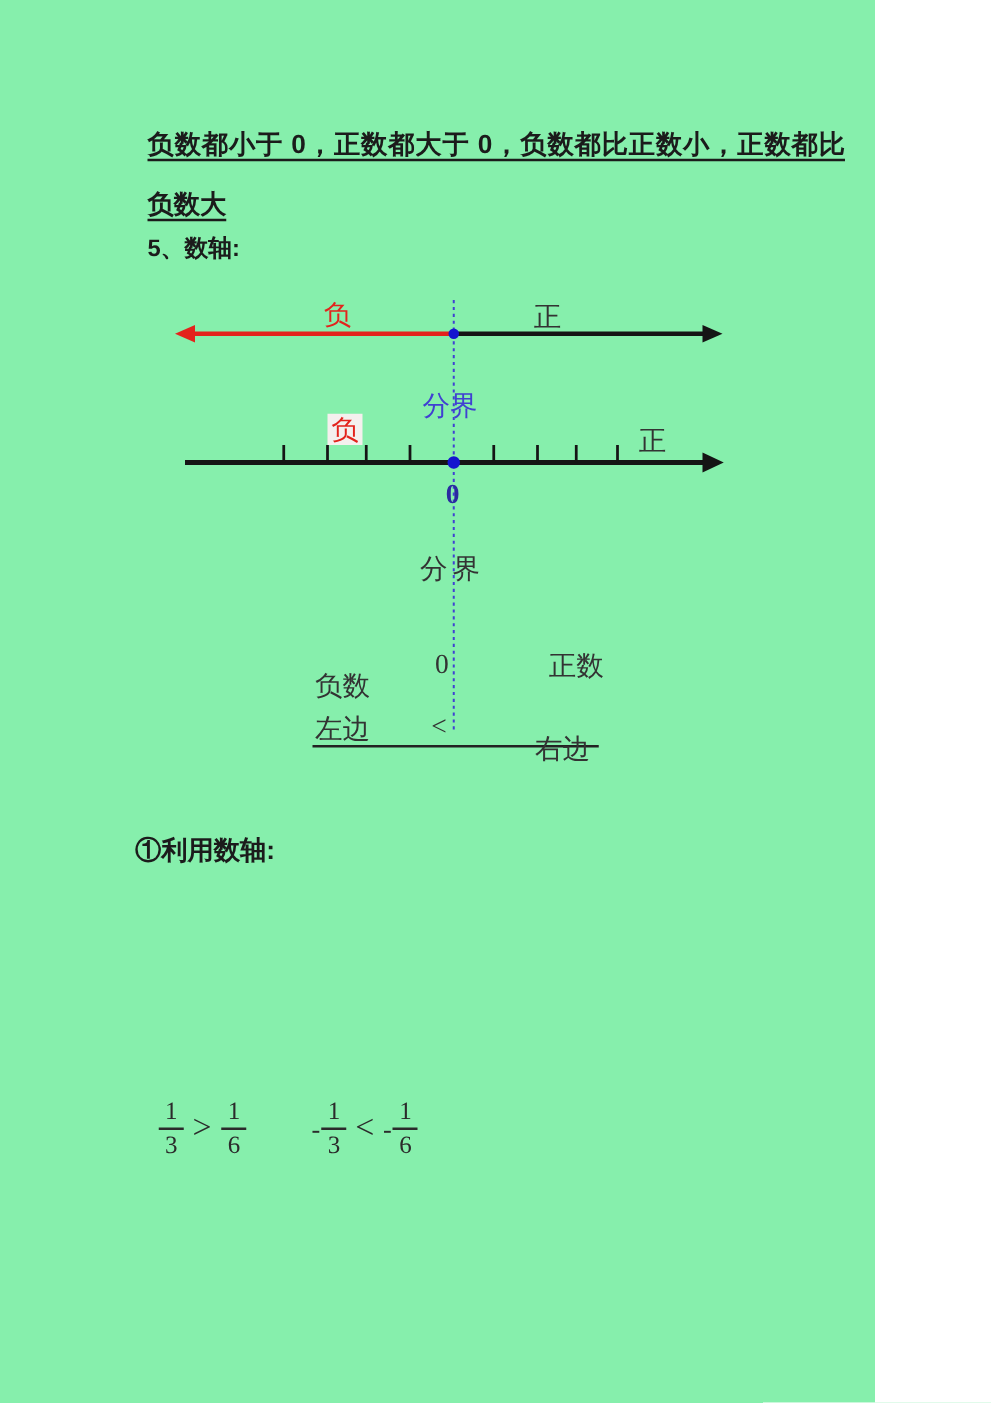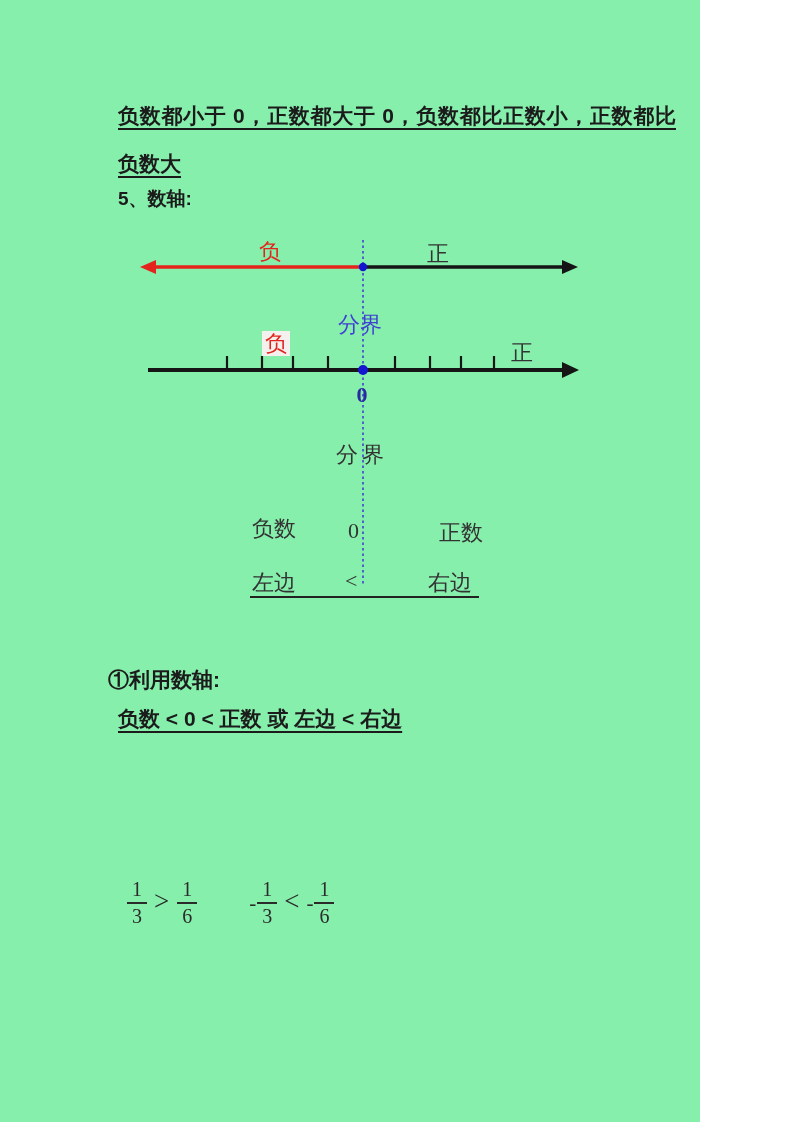--- a/index.html
+++ b/index.html
@@ -107,33 +107,32 @@
 
     <div class="dlabel red" style="left:259px; top:7px;">负</div>
     <div class="dlabel" style="left:427px; top:9px;">正</div>
     <div class="dlabel blue" style="left:338px; top:80px;">分界</div>
     <div class="dlabel red" style="left:262px; top:99px;"><span class="neg2-bg">负</span></div>
     <div class="dlabel" style="left:511px; top:108px;">正</div>
     <div class="dlabel" id="d-zero" style="left:350px; top:152px;">0</div>
     <div class="dlabel" id="d-boundary2" style="left:336px; top:210px;">分界</div>
 
     <div>
-      <span class="dlabel" style="left:252px; top:284px;">负数</span>
+      <span class="dlabel" style="left:252px; top:304px;">负数</span>
       <span class="dlabel" style="left:348px; top:288px;">0</span>
       <span class="dlabel" style="left:439px; top:288px;">正数</span>
     </div>
     <div>
       <span class="dlabel" style="left:252px; top:338px;font-family:Liberation Serif, serif;">左边</span>
       <span class="dlabel" style="left:345px; top:338px;">&lt;</span>
-      <span class="dlabel" style="left:428px; top:338px;">右边</span>
+      <span class="dlabel" style="left:428px; top:354px;">右边</span>
     </div>
   </div>
 
   <div class="abs" id="item1">①利用数轴:</div>
-  <div class="abs" id="rule1">负数 &lt; 0 &lt; 正数 或 左边 &lt; 右边</div>
 
 
   <div class="abs" id="fractions">
     <span class="cmp">
       <span class="frac">
         <span class="sign"></span>
         <span class="fs">
             <span class="n">1</span>
             <span class="d">3</span>
           </span>

